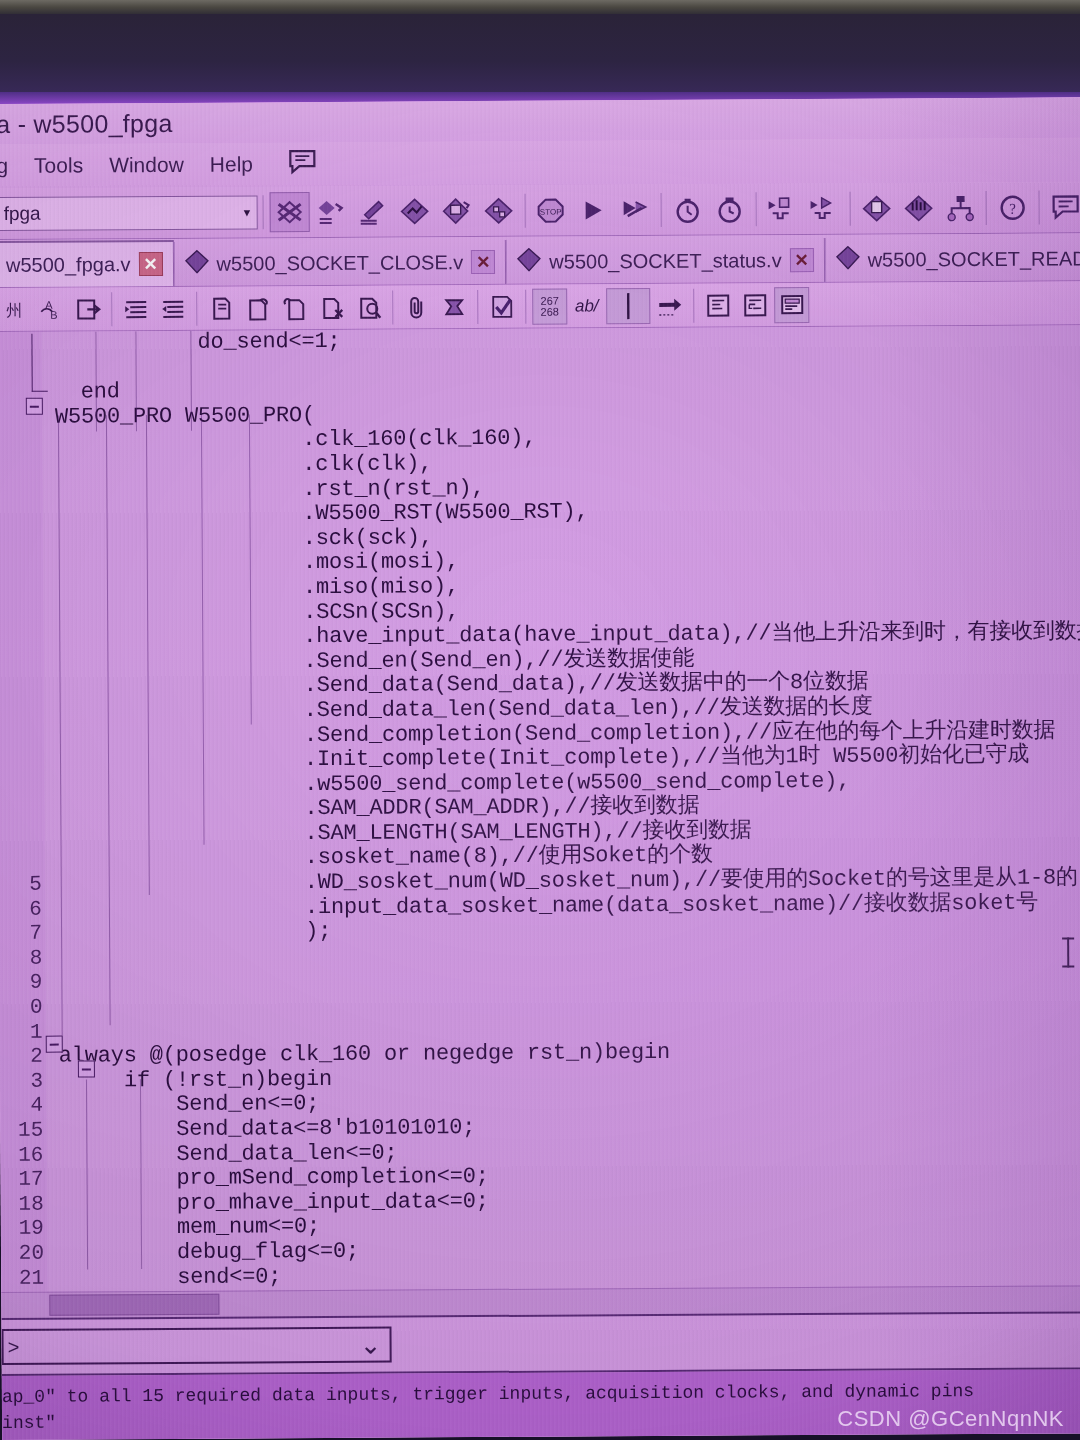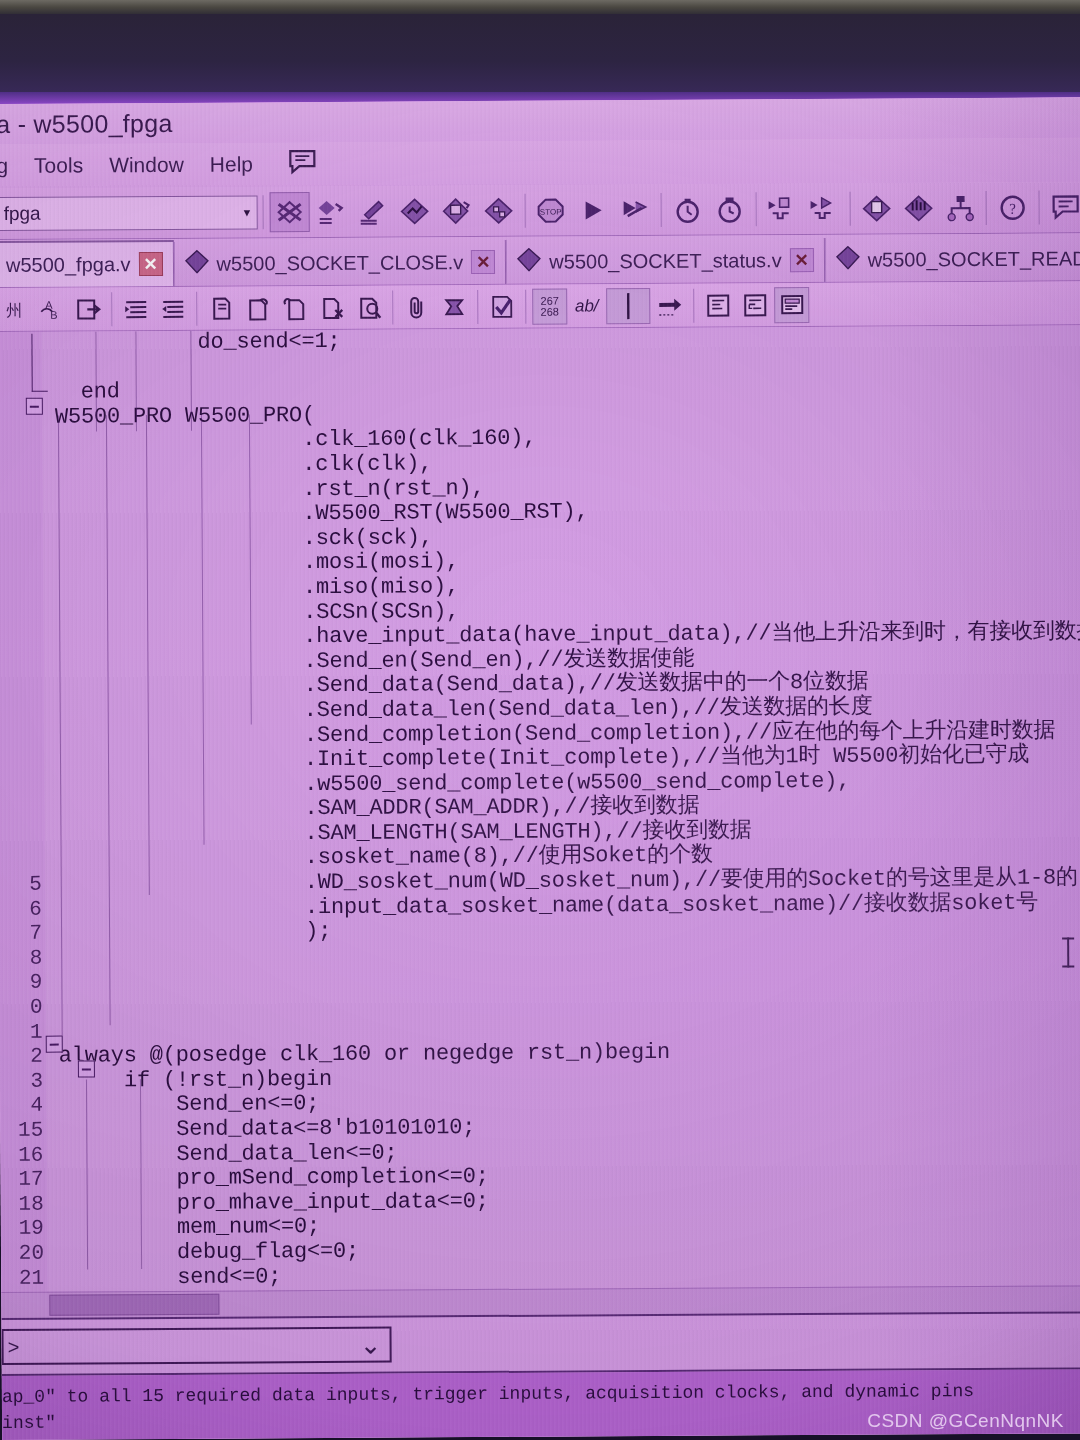--- a/index.html
+++ b/index.html
@@ -255,21 +255,21 @@
     font-family: "Liberation Mono", monospace;
     font-size: 18px; color: #2c0d42;
     padding-left: 0px; padding-top: 8px;
     white-space: pre;
     line-height: 26px;
   }
 
   
   .watermark {
     position: absolute; right: 16px; bottom: 8px;
-    font-size: 19px; color: #e8d0f2; opacity: .92;
+    font-size: 22px; color: #e8d0f2; opacity: .92;
     letter-spacing: .5px;
     z-index: 95;
     font-family: "Liberation Sans", sans-serif;
   }
 
   
   .textcaret {
     position: absolute; left: 1063px; top: 840px;
     width: 12px; height: 30px;
     z-index: 60;

